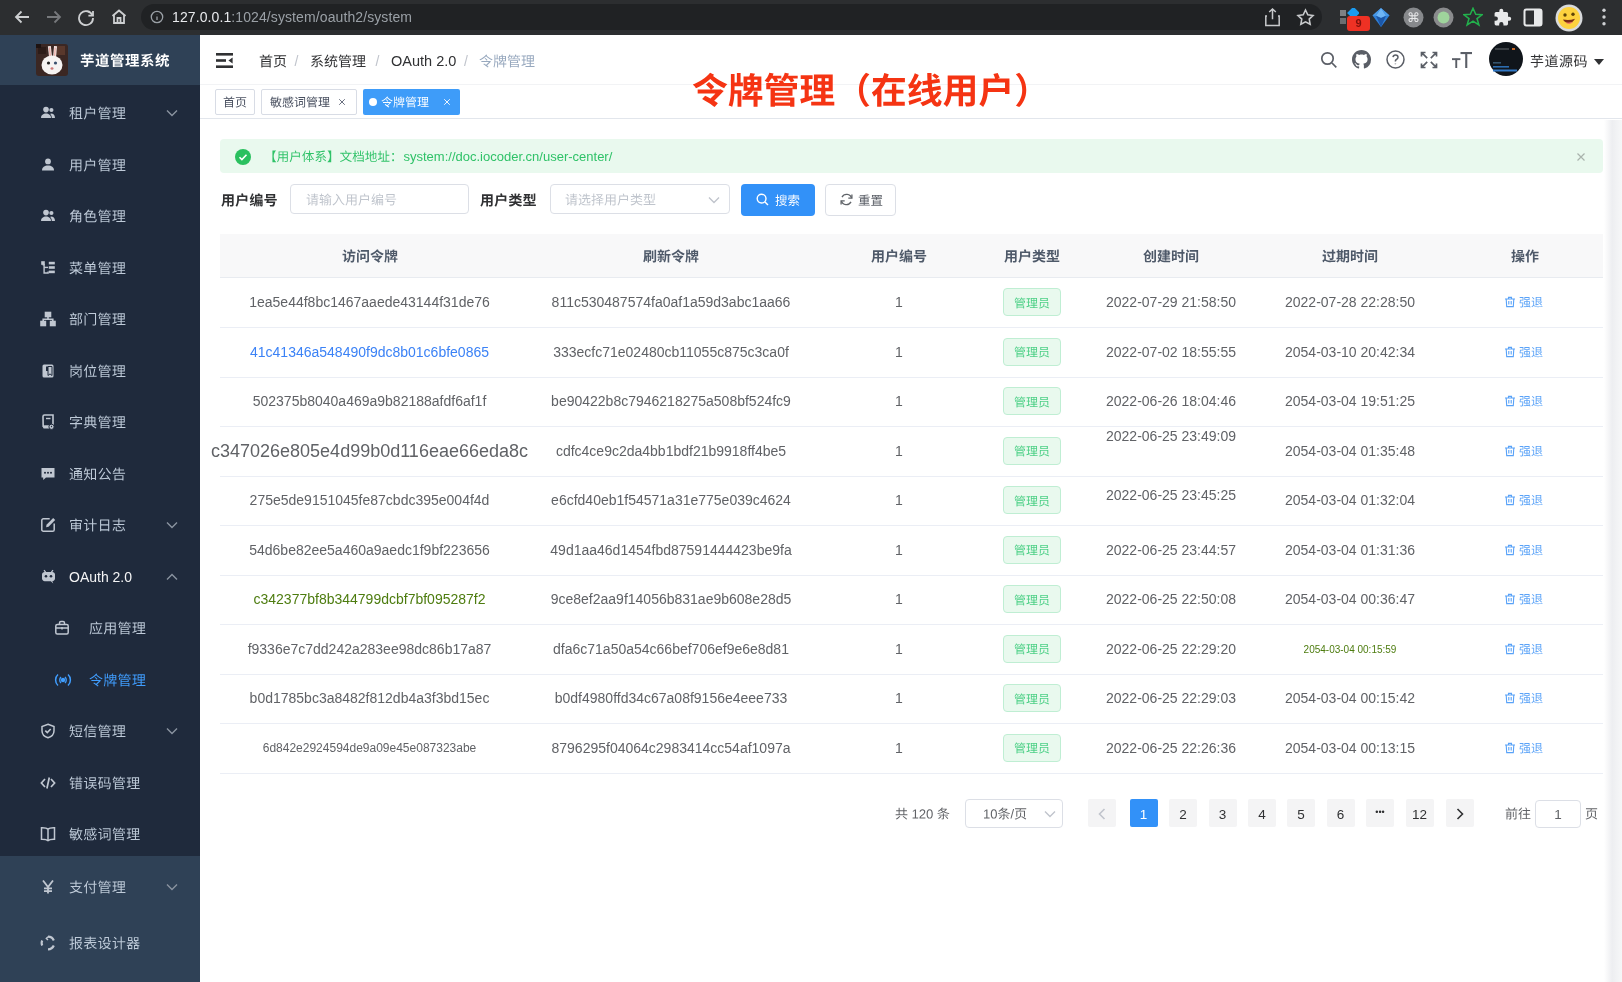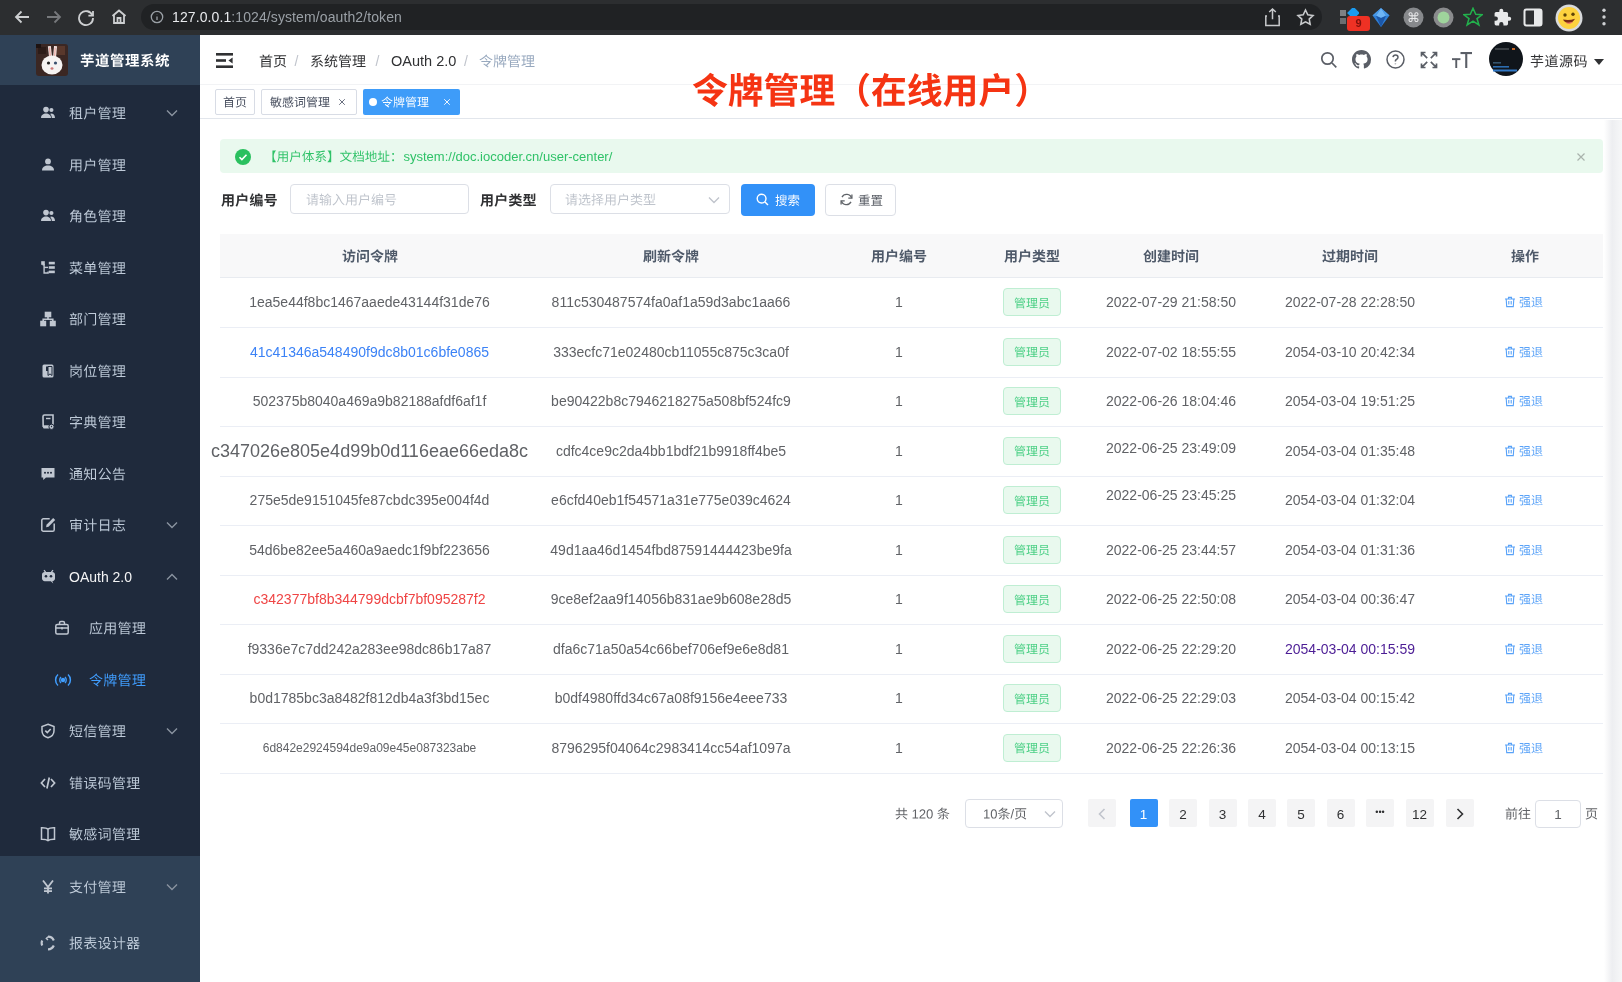--- a/index.html
+++ b/index.html
@@ -352,21 +352,21 @@
       <path d="M17 4v4.6h-4.6" fill="none"></path>
     </svg>
     <svg class="a" style="left:109px;top:7px" width="20" height="20" viewBox="0 0 20 20" fill="none" stroke="#cdcfd1" stroke-width="1.8">
       <path d="M3.5 9 10 3.5 16.5 9M5 8v8h10V8M8.5 16v-5h3v5"></path>
     </svg>
     <div class="a" style="left:141px;top:4px;width:1181px;height:26px;background:#202224;border-radius:13px"></div>
     <svg class="a" style="left:150px;top:10px" width="14" height="14" viewBox="0 0 14 14" fill="none" stroke="#9aa0a6" stroke-width="1.3">
       <circle cx="7" cy="7" r="5.7"></circle>
       <path d="M7 6.5V10M7 4.2v.3"></path>
     </svg>
-    <div class="a" style="left:172px;top:9px;font-size:14px;color:#e8eaed;letter-spacing:.1px">127.0.0.1<span style="color:#9aa0a6">:1024/system/oauth2/token</span></div>
+    <div class="a" style="left:172px;top:9px;font-size:14px;color:#e8eaed;letter-spacing:.1px">127.0.0.1<span style="color:#9aa0a6">:1024/system/oauth2/system</span></div>
     <svg class="a" style="left:1264px;top:8px" width="17" height="19" viewBox="0 0 17 19" fill="none" stroke="#c7c9cb" stroke-width="1.5">
       <path d="M3 8H1.8v9.4h13.4V8H14"></path>
       <path d="M8.5 1.2v10M5.2 4 8.5 1l3.3 3"></path>
     </svg>
     <svg class="a" style="left:1296px;top:8px" width="19" height="19" viewBox="0 0 24 24" fill="none" stroke="#c7c9cb" stroke-width="2">
       <path d="M12 2.5l2.9 6 6.6.9-4.8 4.6 1.2 6.5-5.9-3.1-5.9 3.1 1.2-6.5L2.5 9.4l6.6-.9z"></path>
     </svg>
     <svg class="a" style="left:1339px;top:8px" width="20" height="20" viewBox="0 0 20 20">
       <rect x="1" y="2" width="6" height="6" fill="#7e8184"></rect>
       <rect x="1" y="10" width="6" height="6" fill="#6b6e71"></rect>
@@ -926,21 +926,21 @@
     <div class="a" style="left:219.5px;top:475.5px;width:1383px;height:1px;background:#ebeef5"></div>
     <div class="ct" style="left:369.5px;top:450.75px;font-size:18px;color:#606266;font-weight:normal">c347026e805e4d99b0d116eae66eda8c</div>
     <div class="ct" style="left:671px;top:450.75px;font-size:14px;color:#606266;font-weight:normal">cdfc4ce9c2da4bb1bdf21b9918ff4be5</div>
     <div class="ct" style="left:899px;top:450.75px;font-size:14px;color:#606266;font-weight:normal">1</div>
     <div class="a" style="left:1002.5px;top:436.75px;width:58px;height:28px;background:#e9f9ee;border:1px solid #bfeed3;border-radius:4px"></div>
     <svg class="t" style="left:1013.5px;top:445.2px" width="36.0" height="12.0" viewBox="0 -880 3000 1000" fill="#49cf84">
       <use href="#g8"></use>
       <use href="#g9" x="1000"></use>
       <use href="#g98" x="2000"></use>
     </svg>
-    <div class="ct" style="left:1171px;top:448px;font-size:14px;color:#606266;font-weight:normal">2022-06-25 23:49:09</div>
+    <div class="ct" style="left:1171px;top:436px;font-size:14px;color:#606266;font-weight:normal">2022-06-25 23:49:09</div>
     <div class="ct" style="left:1350px;top:450.75px;font-size:14px;color:#606266;font-weight:normal">2054-03-04 01:35:48</div>
     <svg class="a" style="left:1504px;top:444.75px" width="12" height="12" viewBox="0 0 12 12" fill="none" stroke="#59a2f8" stroke-width="1.1">
       <path d="M1 3h10M4.5 3V1.4h3V3M2.2 3l.5 7.6h6.6L9.8 3M4.8 5v3.6M7.2 5v3.6"></path>
     </svg>
     <svg class="t" style="left:1519.0px;top:444.8px" width="24.0" height="12.0" viewBox="0 -880 2000 1000" fill="#59a2f8">
       <use href="#g99"></use>
       <use href="#g100" x="1000"></use>
     </svg>
     <div class="a" style="left:219.5px;top:525px;width:1383px;height:1px;background:#ebeef5"></div>
     <div class="ct" style="left:369.5px;top:500.25px;font-size:14px;color:#606266;font-weight:normal">275e5de9151045fe87cbdc395e004f4d</div>
@@ -974,21 +974,21 @@
     <div class="ct" style="left:1171px;top:549.75px;font-size:14px;color:#606266;font-weight:normal">2022-06-25 23:44:57</div>
     <div class="ct" style="left:1350px;top:549.75px;font-size:14px;color:#606266;font-weight:normal">2054-03-04 01:31:36</div>
     <svg class="a" style="left:1504px;top:543.75px" width="12" height="12" viewBox="0 0 12 12" fill="none" stroke="#59a2f8" stroke-width="1.1">
       <path d="M1 3h10M4.5 3V1.4h3V3M2.2 3l.5 7.6h6.6L9.8 3M4.8 5v3.6M7.2 5v3.6"></path>
     </svg>
     <svg class="t" style="left:1519.0px;top:543.8px" width="24.0" height="12.0" viewBox="0 -880 2000 1000" fill="#59a2f8">
       <use href="#g99"></use>
       <use href="#g100" x="1000"></use>
     </svg>
     <div class="a" style="left:219.5px;top:624px;width:1383px;height:1px;background:#ebeef5"></div>
-    <div class="ct" style="left:369.5px;top:599.25px;font-size:14px;color:#ef4444;font-weight:normal">c342377bf8b344799dcbf7bf095287f2</div>
+    <div class="ct" style="left:369.5px;top:599.25px;font-size:14px;color:#4d7c0f;font-weight:normal">c342377bf8b344799dcbf7bf095287f2</div>
     <div class="ct" style="left:671px;top:599.25px;font-size:14px;color:#606266;font-weight:normal">9ce8ef2aa9f14056b831ae9b608e28d5</div>
     <div class="ct" style="left:899px;top:599.25px;font-size:14px;color:#606266;font-weight:normal">1</div>
     <div class="a" style="left:1002.5px;top:585.25px;width:58px;height:28px;background:#e9f9ee;border:1px solid #bfeed3;border-radius:4px"></div>
     <svg class="t" style="left:1013.5px;top:593.8px" width="36.0" height="12.0" viewBox="0 -880 3000 1000" fill="#49cf84">
       <use href="#g8"></use>
       <use href="#g9" x="1000"></use>
       <use href="#g98" x="2000"></use>
     </svg>
     <div class="ct" style="left:1171px;top:599.25px;font-size:14px;color:#606266;font-weight:normal">2022-06-25 22:50:08</div>
     <div class="ct" style="left:1350px;top:599.25px;font-size:14px;color:#606266;font-weight:normal">2054-03-04 00:36:47</div>
@@ -1003,21 +1003,21 @@
     <div class="ct" style="left:369.5px;top:648.75px;font-size:14px;color:#606266;font-weight:normal">f9336e7c7dd242a283ee98dc86b17a87</div>
     <div class="ct" style="left:671px;top:648.75px;font-size:14px;color:#606266;font-weight:normal">dfa6c71a50a54c66bef706ef9e6e8d81</div>
     <div class="ct" style="left:899px;top:648.75px;font-size:14px;color:#606266;font-weight:normal">1</div>
     <div class="a" style="left:1002.5px;top:634.75px;width:58px;height:28px;background:#e9f9ee;border:1px solid #bfeed3;border-radius:4px"></div>
     <svg class="t" style="left:1013.5px;top:643.2px" width="36.0" height="12.0" viewBox="0 -880 3000 1000" fill="#49cf84">
       <use href="#g8"></use>
       <use href="#g9" x="1000"></use>
       <use href="#g98" x="2000"></use>
     </svg>
     <div class="ct" style="left:1171px;top:648.75px;font-size:14px;color:#606266;font-weight:normal">2022-06-25 22:29:20</div>
-    <div class="ct" style="left:1350px;top:648.75px;font-size:14px;color:#4c1d95;font-weight:normal">2054-03-04 00:15:59</div>
+    <div class="ct" style="left:1350px;top:648.75px;font-size:10px;color:#4d7c0f;font-weight:normal">2054-03-04 00:15:59</div>
     <svg class="a" style="left:1504px;top:642.75px" width="12" height="12" viewBox="0 0 12 12" fill="none" stroke="#59a2f8" stroke-width="1.1">
       <path d="M1 3h10M4.5 3V1.4h3V3M2.2 3l.5 7.6h6.6L9.8 3M4.8 5v3.6M7.2 5v3.6"></path>
     </svg>
     <svg class="t" style="left:1519.0px;top:642.8px" width="24.0" height="12.0" viewBox="0 -880 2000 1000" fill="#59a2f8">
       <use href="#g99"></use>
       <use href="#g100" x="1000"></use>
     </svg>
     <div class="a" style="left:219.5px;top:723px;width:1383px;height:1px;background:#ebeef5"></div>
     <div class="ct" style="left:369.5px;top:698.25px;font-size:14px;color:#606266;font-weight:normal">b0d1785bc3a8482f812db4a3f3bd15ec</div>
     <div class="ct" style="left:671px;top:698.25px;font-size:14px;color:#606266;font-weight:normal">b0df4980ffd34c67a08f9156e4eee733</div>

